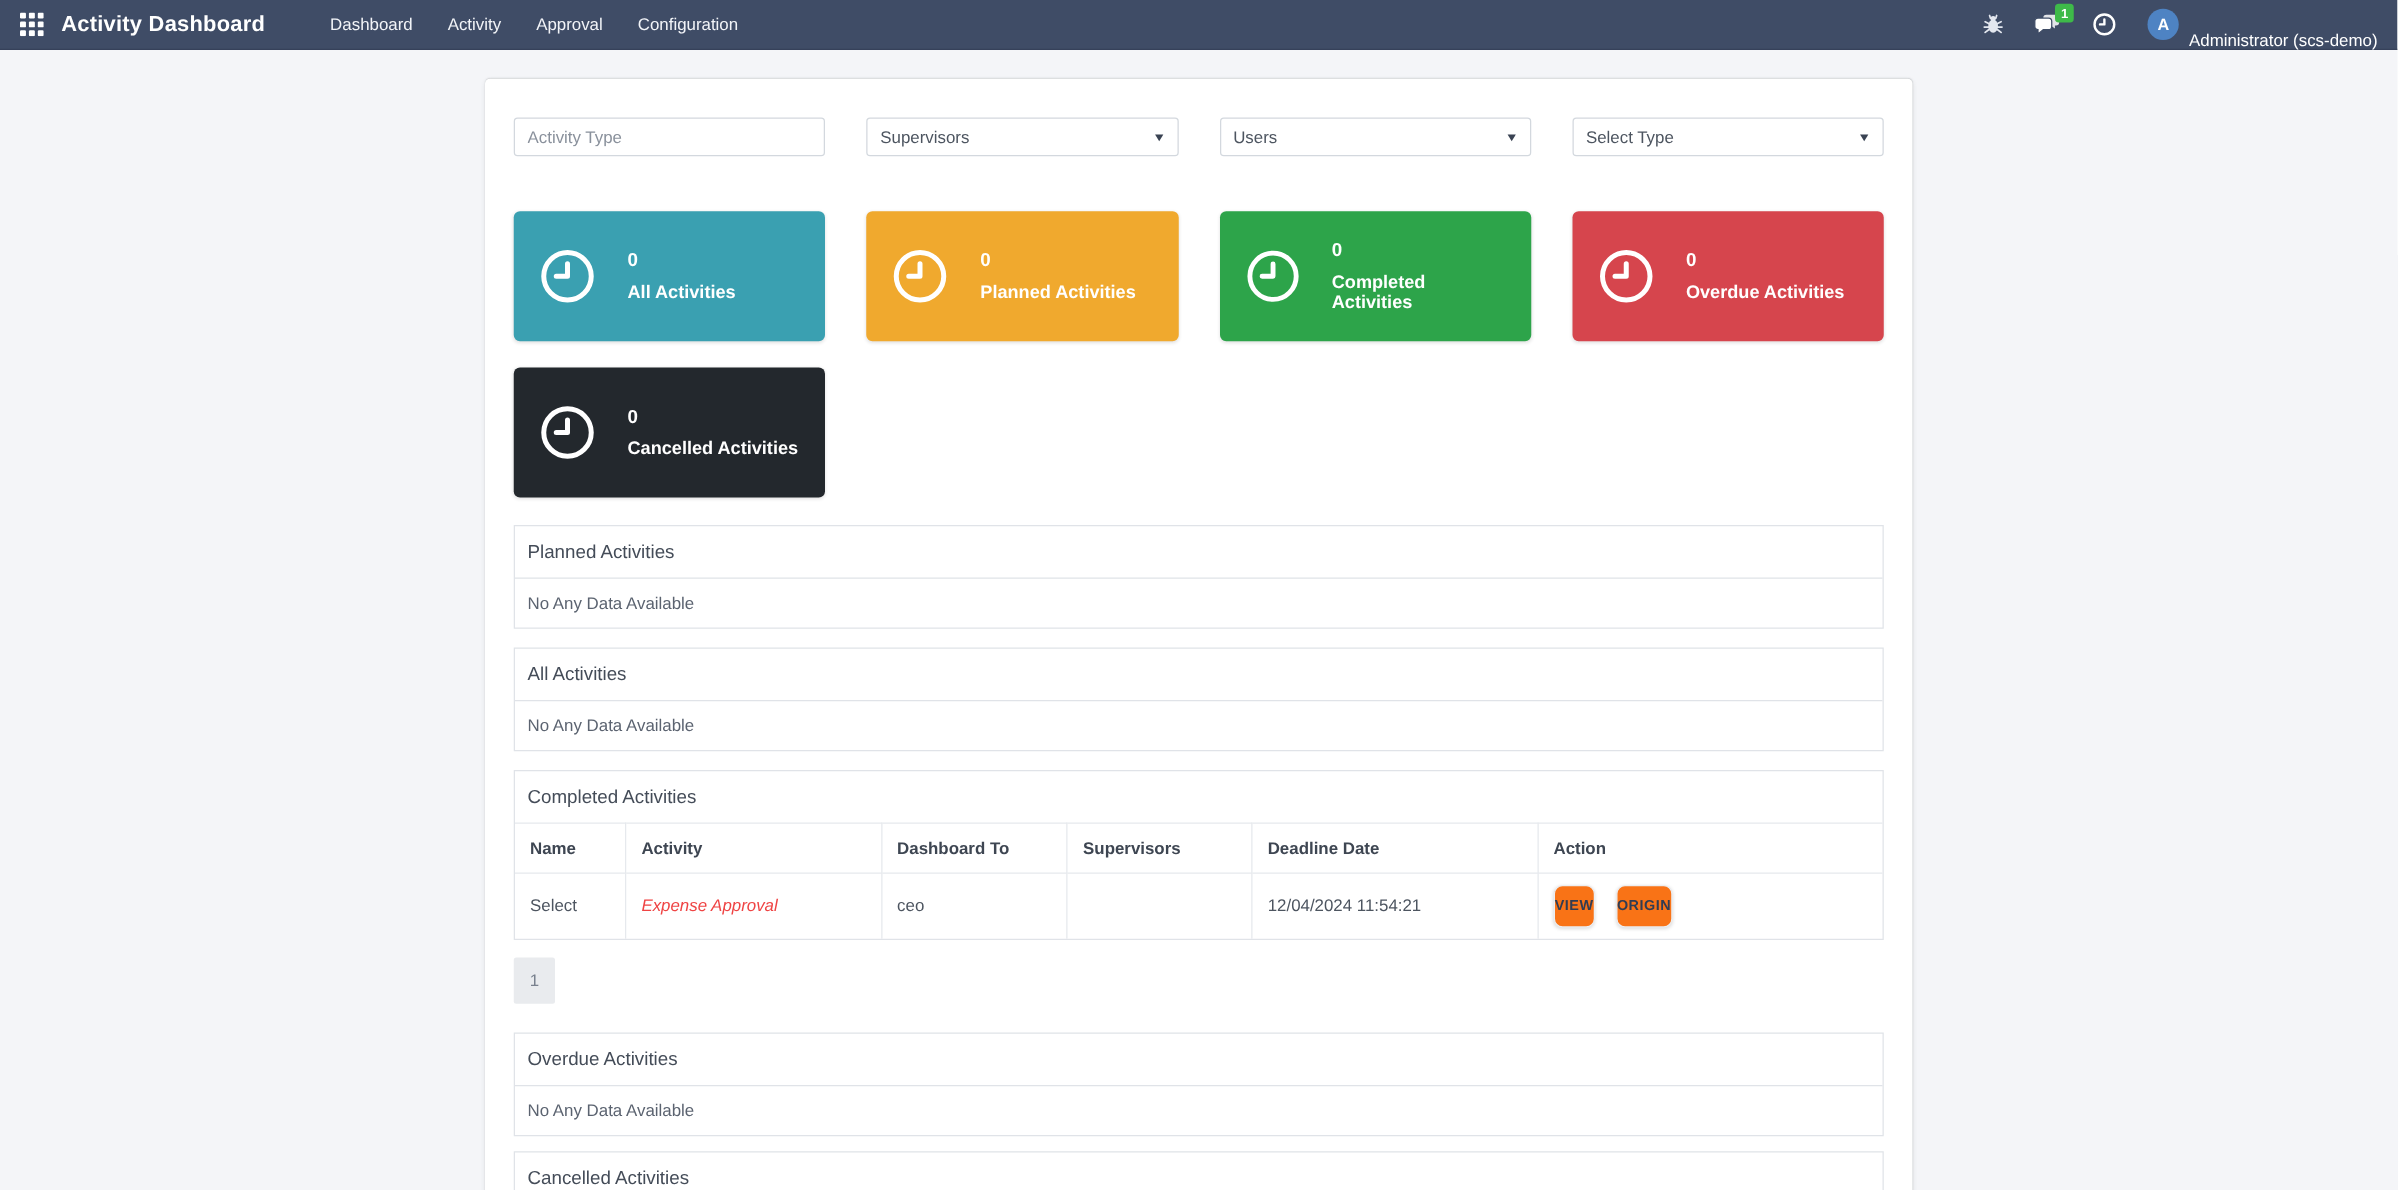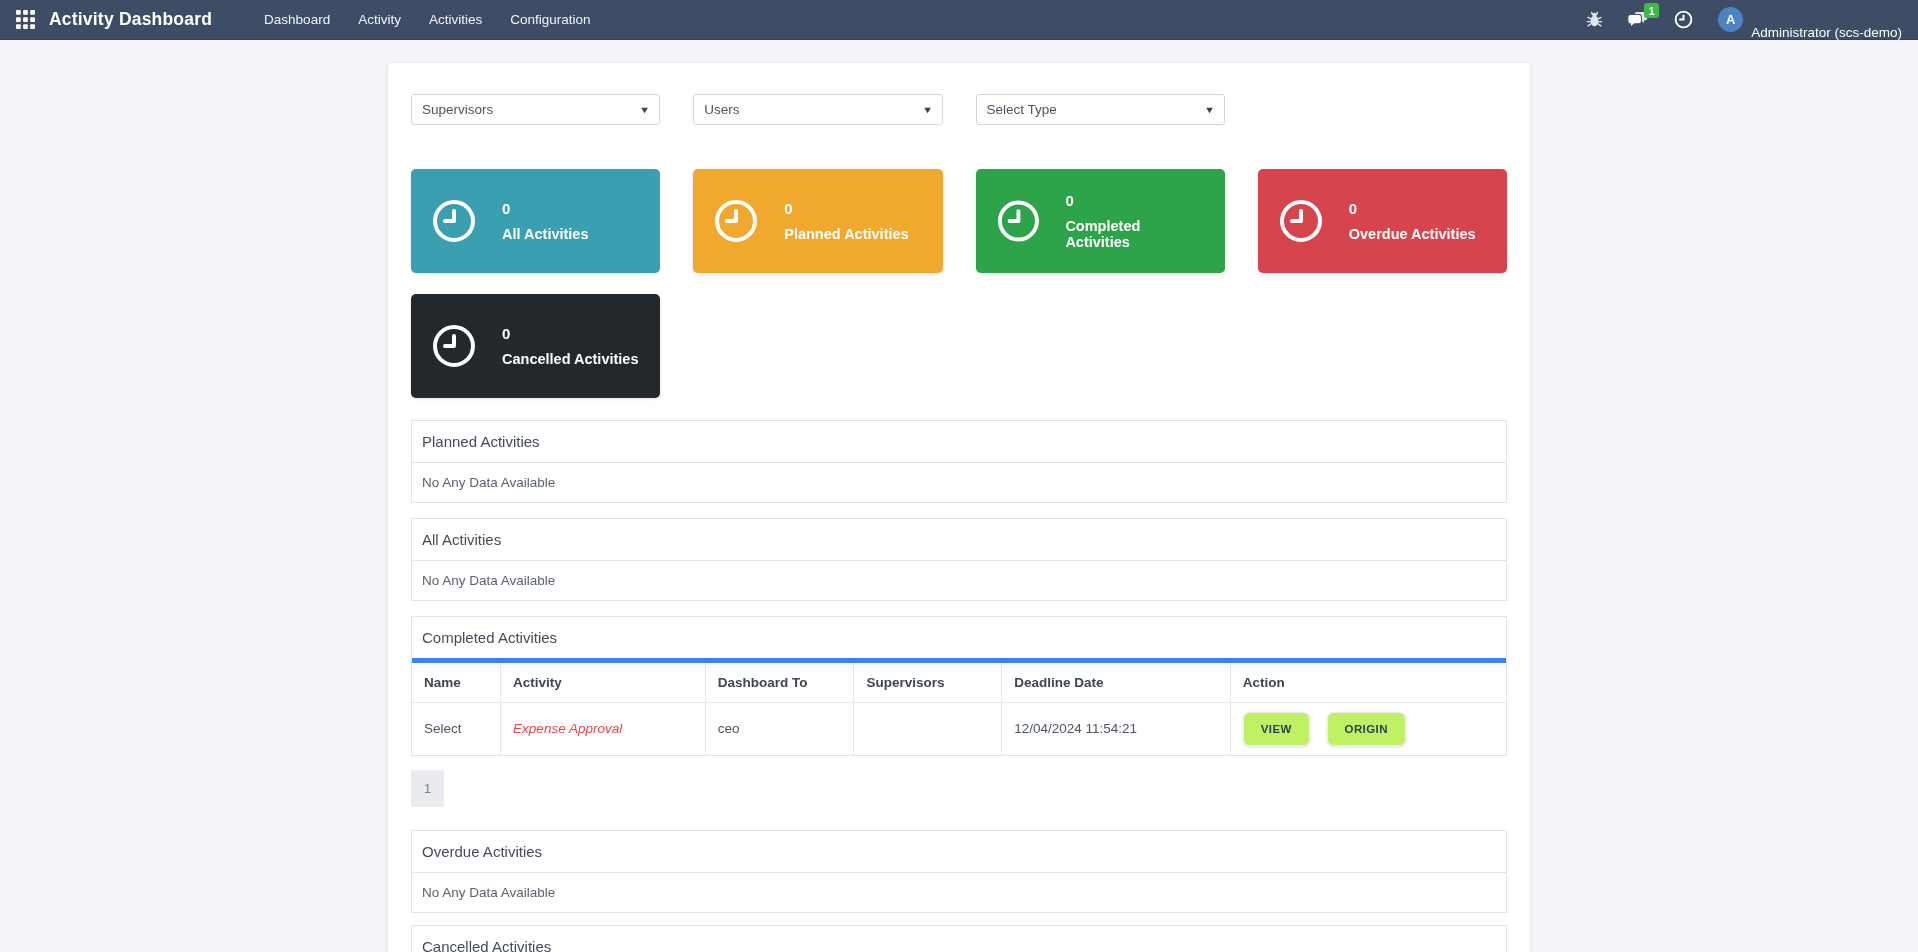--- a/index.html
+++ b/index.html
@@ -68,34 +68,34 @@
   .stat-count { font-size:15px; font-weight:700; }
   .stat-label { font-size:14.5px; font-weight:700; }
 
   
   .section { border:1px solid #e0e3e8; margin-top:15px; background:#fff; }
   .section.first { margin-top:22px; }
   .section-header { padding:12px 10px; font-size:15px; color:#444c58; }
   .section-empty { border-top:1px solid #e0e3e8; padding:12px 10px; font-size:13.5px; color:#5b6370; }
 
   
-  table.data-table { width:100%; border-collapse:collapse; border-top:5px solid #3b82f6; }
+  table.data-table { width:100%; border-collapse:collapse; border-top:1px solid #3b82f6; }
   table.data-table th, table.data-table td {
     border:1px solid #e6e9ed; text-align:left; vertical-align:middle;
   }
   table.data-table th { font-size:13.5px; font-weight:600; color:#3e4652; padding:12px 12px; }
   table.data-table td { font-size:13.5px; color:#4d5560; padding:8px 12px; height:52px; }
   table.data-table th:first-child, table.data-table td:first-child { border-left:none; }
   table.data-table th:last-child, table.data-table td:last-child { border-right:none; }
   table.data-table tr:last-child td { border-bottom:none; }
   .col-name{width:8.1%}.col-activity{width:18.7%}.col-assigned{width:13.6%}
   .col-supervisors{width:13.5%}.col-deadline{width:20.9%}.col-action{width:25.2%}
   .activity-link { color:#ef4444; text-decoration:none; cursor:pointer;font-style:italic; }
   .action-btn {
-    display:inline-block; padding:10px 17px; background:#bef264; border:1px solid #eceef1;
+    display:inline-block; padding:10px 0; background:#f97316; border:1px solid #eceef1;
     border-radius:7px; box-shadow:0 1px 3px rgba(0,0,0,.14); font-size:11.5px;
     font-weight:700; letter-spacing:.4px; color:#313c52; margin-right:13px;
     cursor:pointer; font-family:inherit;
   }
 
   
   .pagination { margin-top:14px; display:flex; }
   .page-item {
     width:33px; height:37px; background:#e9ebee; color:#79818e; font-size:13.5px;
     display:flex; align-items:center; justify-content:center; border-radius:2px;
@@ -119,21 +119,21 @@
           <rect x="7.5" y="15" width="5" height="5" rx="1"></rect>
           <rect x="15" y="15" width="5" height="5" rx="1"></rect>
       </g>
     </svg>
   </span>
   <h1 class="brand-title">Activity Dashboard</h1>
 
   <nav class="nav-links">
     <span class="nav-link">Dashboard</span>
     <span class="nav-link">Activity</span>
-    <span class="nav-link">Activities</span>
+    <span class="nav-link">Approval</span>
     <span class="nav-link">Configuration</span>
   </nav>
 
   <div class="nav-spacer"></div>
 
   <div class="nav-right">
     <span class="nav-icon">
       <svg width="17" height="17" viewBox="0 0 24 24">
         <g stroke="#e3e7ef" stroke-width="2" fill="none" stroke-linecap="round">
           <line x1="3" y1="9" x2="7" y2="11"></line>
@@ -164,20 +164,21 @@
     <span class="user-chip">
       <span class="avatar">A</span>
       <span class="user-name">Administrator (scs-demo)</span>
     </span>
   </div>
 </header>
 
 <main class="panel">
 
   <div class="grid4">
+    <input class="text-input" type="text" placeholder="Activity Type" style="">
     <div class="select-box">
       <span>Supervisors</span>
       <span class="caret">▼</span>
     </div>
     <div class="select-box">
       <span>Users</span>
       <span class="caret">▼</span>
     </div>
     <div class="select-box">
       <span>Select Type</span>

